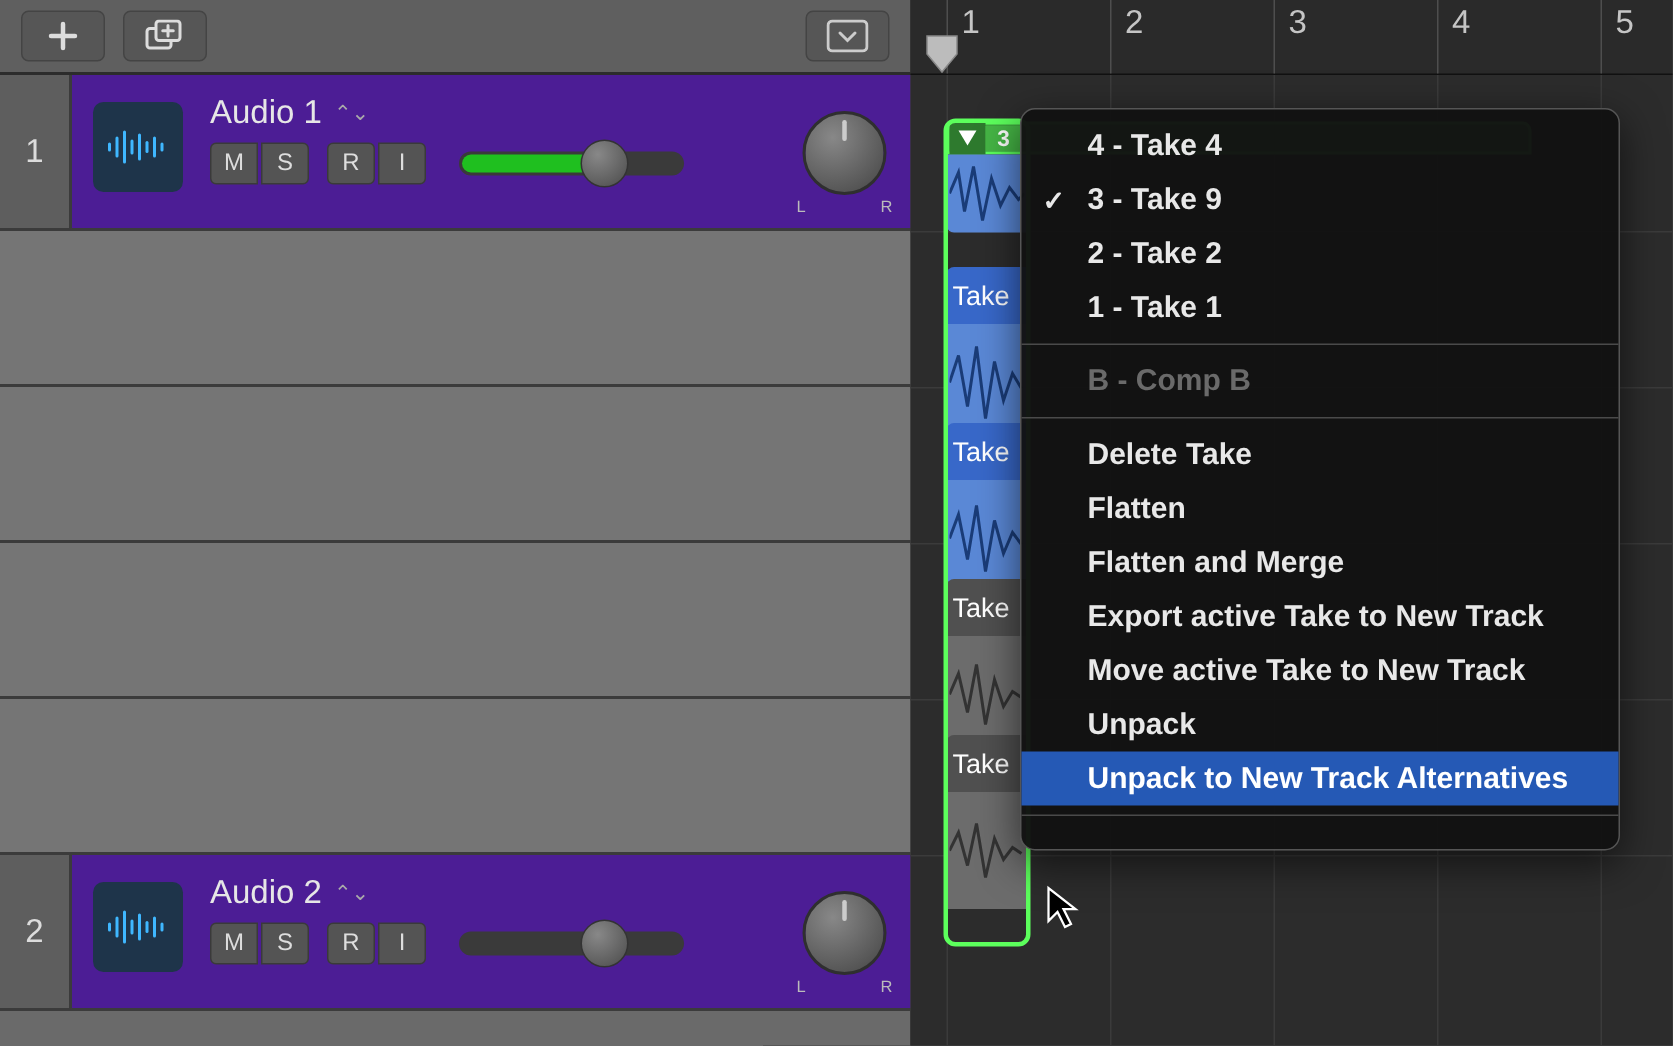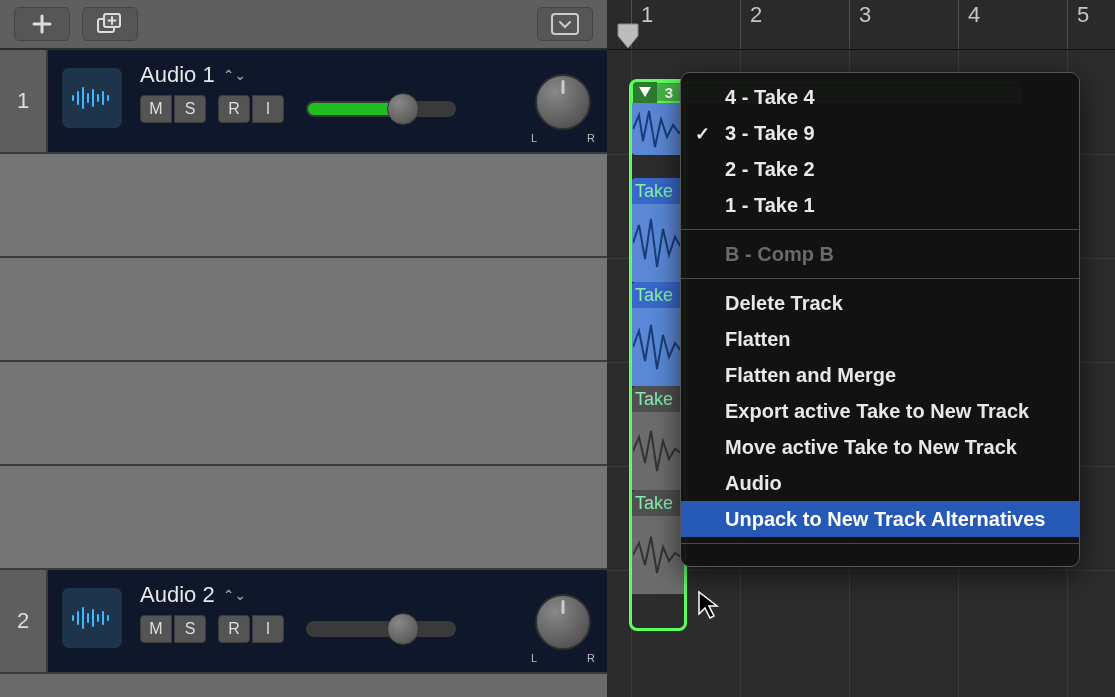--- a/index.html
+++ b/index.html
@@ -70,21 +70,21 @@
   }
   .track-num {
     width: 48px;
     display: flex; align-items: center; justify-content: center;
     color: #dcdcdc; font-size: 22px;
     border-right: 2px solid #3b3b3b;
     background: #5e5e5e;
   }
   .track-header {
     flex: 1;
-    background: #0f172a;
+    background: #4c1d95;
     position: relative;
     padding: 12px 14px 10px 14px;
     display: flex;
     align-items: flex-start;
   }
   .track-icon {
     width: 60px; height: 60px;
     background: #1e344a;
     border-radius: 7px;
     display: flex; align-items: center; justify-content: center;
@@ -190,22 +190,22 @@
   .region-head .num{
     width:24px; color:#fff; background:#45b545;
     text-align:center; font-size:15px; font-weight:600;
   }
   .take-region {
     position:absolute; left:24px;
     width:54px;
     display:flex; flex-direction:column;
   }
   .take-label {
-    height:26px; background:#3868c9;
-    color:#86efac; font-size:18px; font-weight:500;
+    height:38px; background:#3868c9;
+    color:#ffffff; font-size:18px; font-weight:500;
     display:flex; align-items:center; padding-left:4px;
     border-top-left-radius:5px;
   }
   .take-wave {
     height:78px; background:#5a88d6;
     display:flex; align-items:center; justify-content:center;
   }
   .take-wave.gray { background:#6c6c6c; }
   .take-label.gray { background:#505050; }
   .take-wave svg{display:block;}
@@ -454,26 +454,26 @@
 </div>
 
 <div class="context-menu">
   <div class="menu-item">4 - Take 4</div>
   <div class="menu-item"><span class="check">✓</span><span>3 - Take 9</span></div>
   <div class="menu-item">2 - Take 2</div>
   <div class="menu-item">1 - Take 1</div>
   <div class="menu-sep"></div>
   <div class="menu-item disabled">B - Comp B</div>
   <div class="menu-sep"></div>
-  <div class="menu-item">Delete Track</div>
+  <div class="menu-item">Delete Take</div>
   <div class="menu-item">Flatten</div>
   <div class="menu-item">Flatten and Merge</div>
   <div class="menu-item">Export active Take to New Track</div>
   <div class="menu-item">Move active Take to New Track</div>
-  <div class="menu-item">Audio</div>
+  <div class="menu-item">Unpack</div>
   <div class="menu-item highlight">Unpack to New Track Alternatives</div>
   <div class="menu-sep"></div>
   <div class="menu-item"></div>
 </div>
 
 <div class="cursor">
   <svg width="26" height="30" viewBox="0 0 26 30">
       <path d="M2 2 L2 24 L8 18 L13 28 L17 26 L12 16 L20 16 Z" fill="#000" stroke="#fff" stroke-width="1.5"></path>
     </svg>
 </div>

